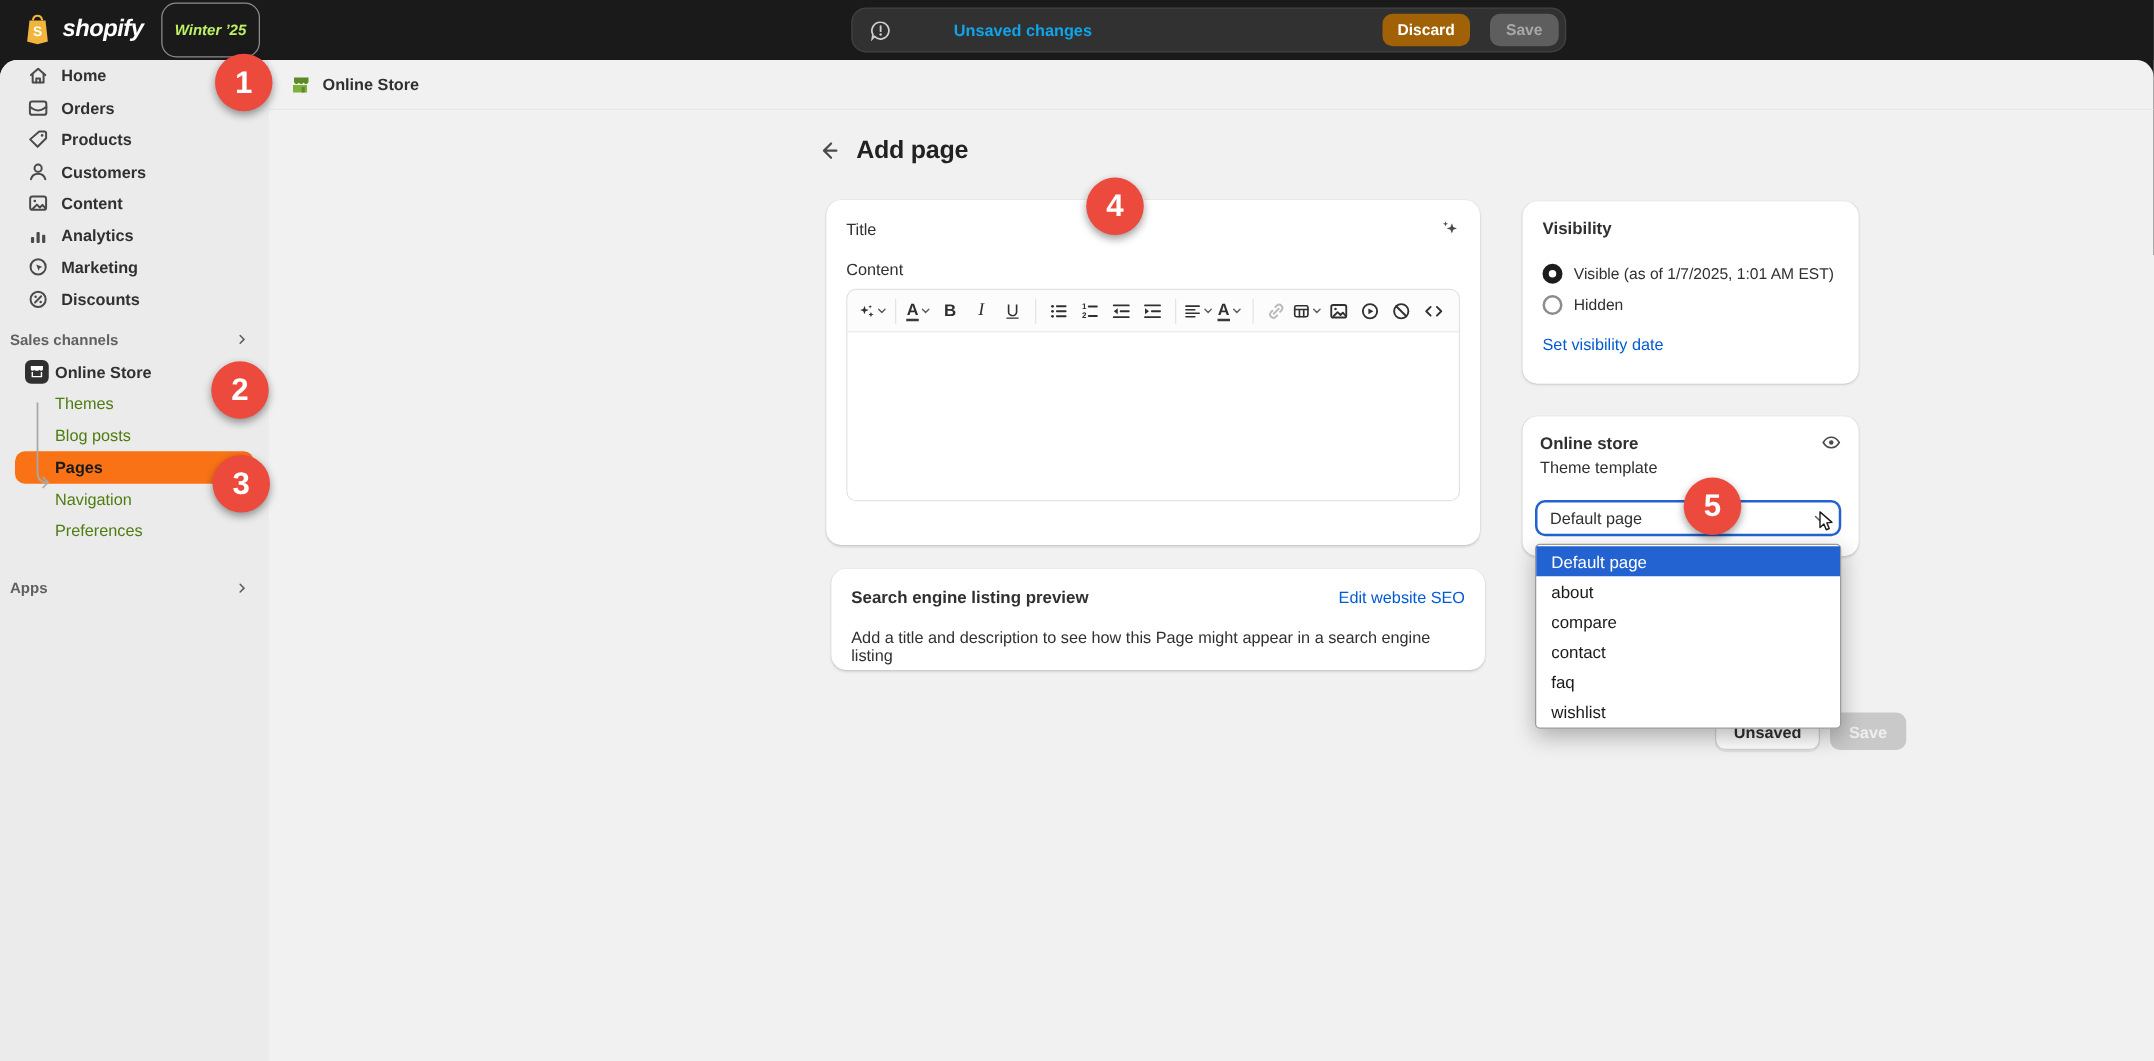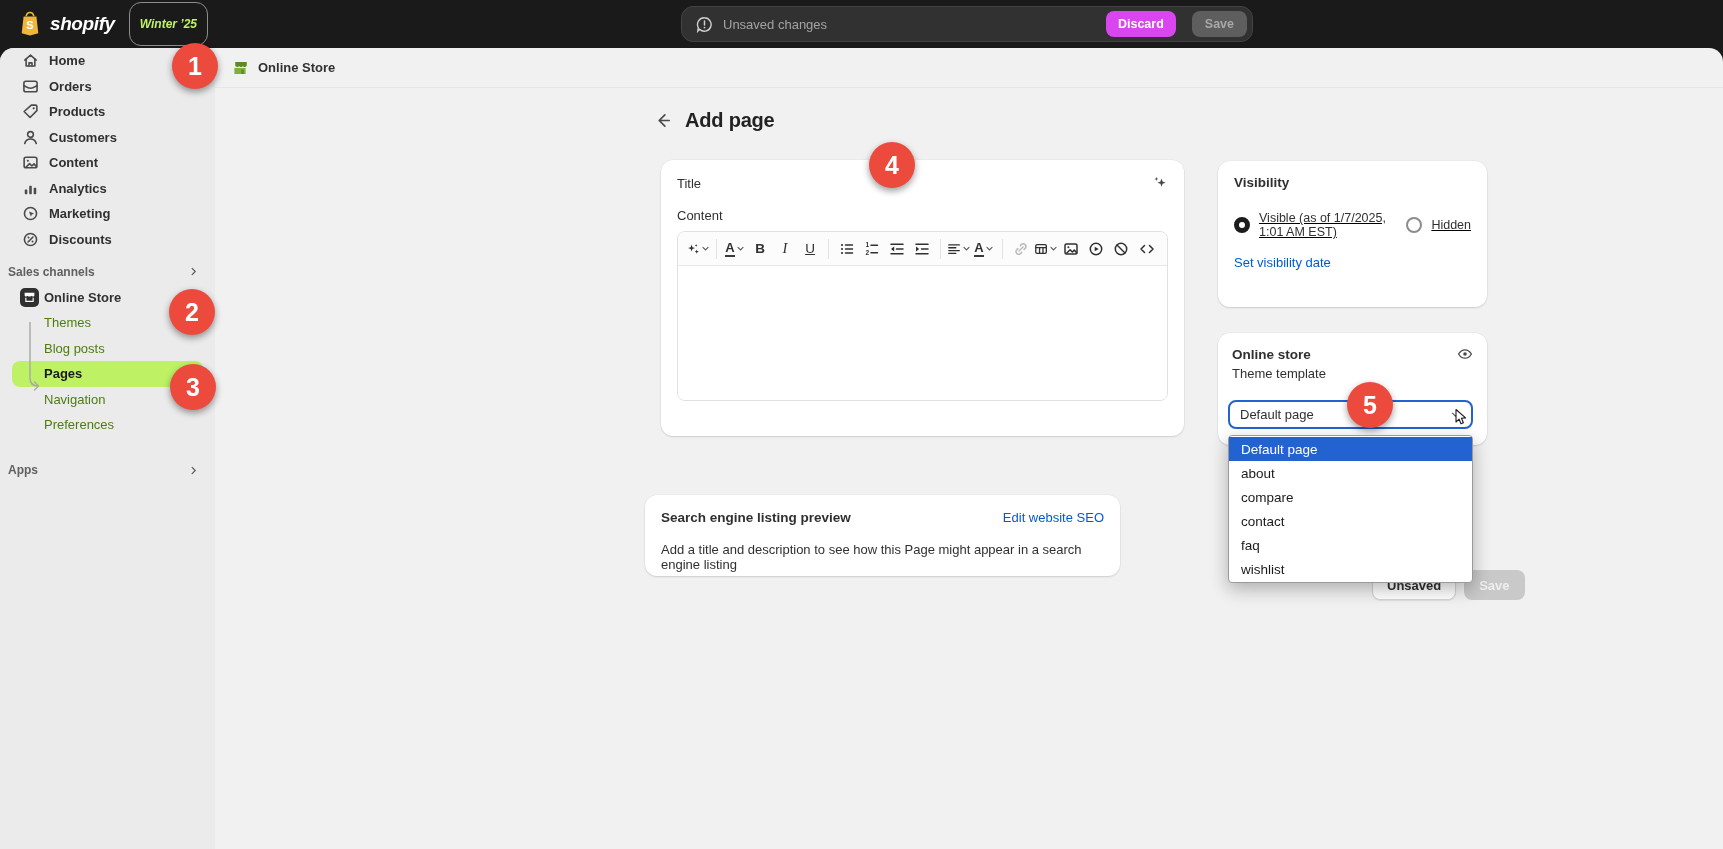--- a/index.html
+++ b/index.html
@@ -10,22 +10,22 @@
   
   .topbar { position:absolute; left:0; top:0; width:1723px; height:48px; background:#1a1a1a;
             display:flex; align-items:center; }
   .brand { display:flex; align-items:center; gap:8px; padding-left:18px; }
   .brand-word { color:#fff; font-size:19px; font-weight:700; font-style:italic; letter-spacing:-0.4px; }
   .version-pill { margin-left:6px; border:1.5px solid #8d8d8d; border-radius:12px; padding:14px 10px;
                   color:#bef264; font-size:12px; font-weight:700; font-style:italic; }
   .unsaved-bar { position:absolute; left:681px; top:6px; width:572px; height:36px; background:#313131;
                  border:1px solid #434343; border-radius:12px; display:flex; align-items:center;
                  padding:0 5px 0 14px; gap:10px; }
-  .unsaved-text { color:#a3a3a3; font-size:13px; font-weight:400; flex:1; }
-  .btn-discard { background:#d946ef; color:#fff; font-size:12.5px; font-weight:700; border:none;
+  .unsaved-text { color:#0ea5e9; font-size:13px; font-weight:700; flex:1;margin-left:40px; }
+  .btn-discard { background:#a16207; color:#fff; font-size:12.5px; font-weight:700; border:none;
                  border-radius:8px; height:26px; padding:0 12px; cursor:pointer; }
   .btn-save-top { background:#5e5e5e; color:#a8a8a8; font-size:12.5px; font-weight:700; border:none;
                   border-radius:8px; height:26px; padding:0 13px; margin-left:6px; }
 
   
   .workspace { position:absolute; left:0; top:48px; width:1723px; height:801px; background:#f1f1f1;
                border-radius:14px 14px 0 0; }
   .sidebar { position:absolute; left:0; top:0; width:215px; height:801px; background:#ebebeb;
              border-top-left-radius:14px; }
   .nav { }
@@ -34,21 +34,21 @@
   .nav-item .lbl { font-size:13px; font-weight:600; color:#303030; }
   .section-head { margin-top:7px; height:25.5px; display:flex; align-items:center;
                   padding:0 18px 0 8px; position:relative; }
   .section-head .lbl { font-size:12px; font-weight:700; color:#616161; }
   .section-head .chev-r { position:absolute; right:16px; color:#5c5c5c; display:flex; }
   .channel-item { position:relative; height:25.5px; display:flex; align-items:center; cursor:pointer; }
   .channel-item .ch-icon { position:absolute; left:20px; width:19px; height:19px; display:flex;
                            align-items:center; justify-content:center; }
   .channel-item .lbl { margin-left:44px; font-size:13px; color:#4d7c0f; font-weight:500; }
   .channel-item.emph .lbl { color:#303030; font-weight:600; }
-  .channel-item.selected { background:#bef264; border-radius:8px; margin:0 12px; }
+  .channel-item.selected { background:#f97316; border-radius:8px; margin:0 12px; }
   .channel-item.selected .lbl { margin-left:32px; color:#1a1a1a; font-weight:700; }
   .store-badge { width:19px; height:19px; background:#303030; border-radius:5px; display:flex;
                  align-items:center; justify-content:center; }
   .connector { position:absolute; left:24px; top:272px; z-index:3; pointer-events:none; }
   .apps-head { margin-top:20px; }
 
   
   .content-header { position:absolute; left:215px; top:0; width:1508px; height:40px; display:flex;
                     align-items:center; gap:9px; padding-left:16px; border-bottom:1px solid #e7e7e7; }
   .content-header .lbl { font-size:13px; font-weight:600; color:#303030; }
@@ -81,27 +81,27 @@
   .tb-btn.disabled { color:#bababa; }
   .tb-btn .chev { color:#5c5c5c; }
   .tb-divider { width:1px; height:20px; background:#e3e3e3; margin:0 5px; }
   .tb-spacer { flex:1; }
   .tb-b { font-weight:800; font-size:13.5px; }
   .tb-i { font-family:"Liberation Serif",serif; font-style:italic; font-size:14.5px; }
   .tb-u { font-size:13.5px; text-decoration:underline; }
   .tb-a { font-size:13px; font-weight:600; border-bottom:2.5px solid #3a3a3a; line-height:13px; padding-bottom:1px; }
   .editor-body { height:136px; background:#fff; }
 
-  .seo-card { left:645px; top:407px; width:475px; height:81px; padding:15px 16px;margin-top:40px; }
+  .seo-card { left:665px; top:407px; width:523px; height:81px; padding:15px 16px; }
   .seo-head-row { display:flex; justify-content:space-between; align-items:center; }
   .link-blue { color:var(--link-blue); font-size:13px; font-weight:500; text-decoration:none; cursor:pointer; }
   .seo-body { margin-top:17px; font-size:13px; color:#303030; }
 
   .visibility-card { left:1218px; top:113px; width:269px; height:146px; padding:14px 16px; }
-  .radio-group { margin-top:21px; display:flex; flex-direction:row; gap:9px;text-decoration:underline; }
+  .radio-group { margin-top:21px; display:flex; flex-direction:column; gap:9px; }
   .radio-row { display:flex; align-items:center; gap:9px; cursor:pointer; }
   .radio { width:16px; height:16px; border-radius:50%; flex:0 0 16px; }
   .radio.checked { border:5px solid #1c1c1c; background:#fff; }
   .radio.unchecked { border:2px solid #8c8c8c; background:#fff; }
   .radio-label { font-size:12.5px; color:#303030; }
   .vis-link { display:inline-block; margin-top:16px; }
 
   .store-card { left:1218px; top:285px; width:269px; height:112px; padding:13px 14px; }
   .store-head-row { display:flex; justify-content:space-between; align-items:center; }
   .eye-icon { color:#4a4a4a; display:flex; cursor:pointer; }

